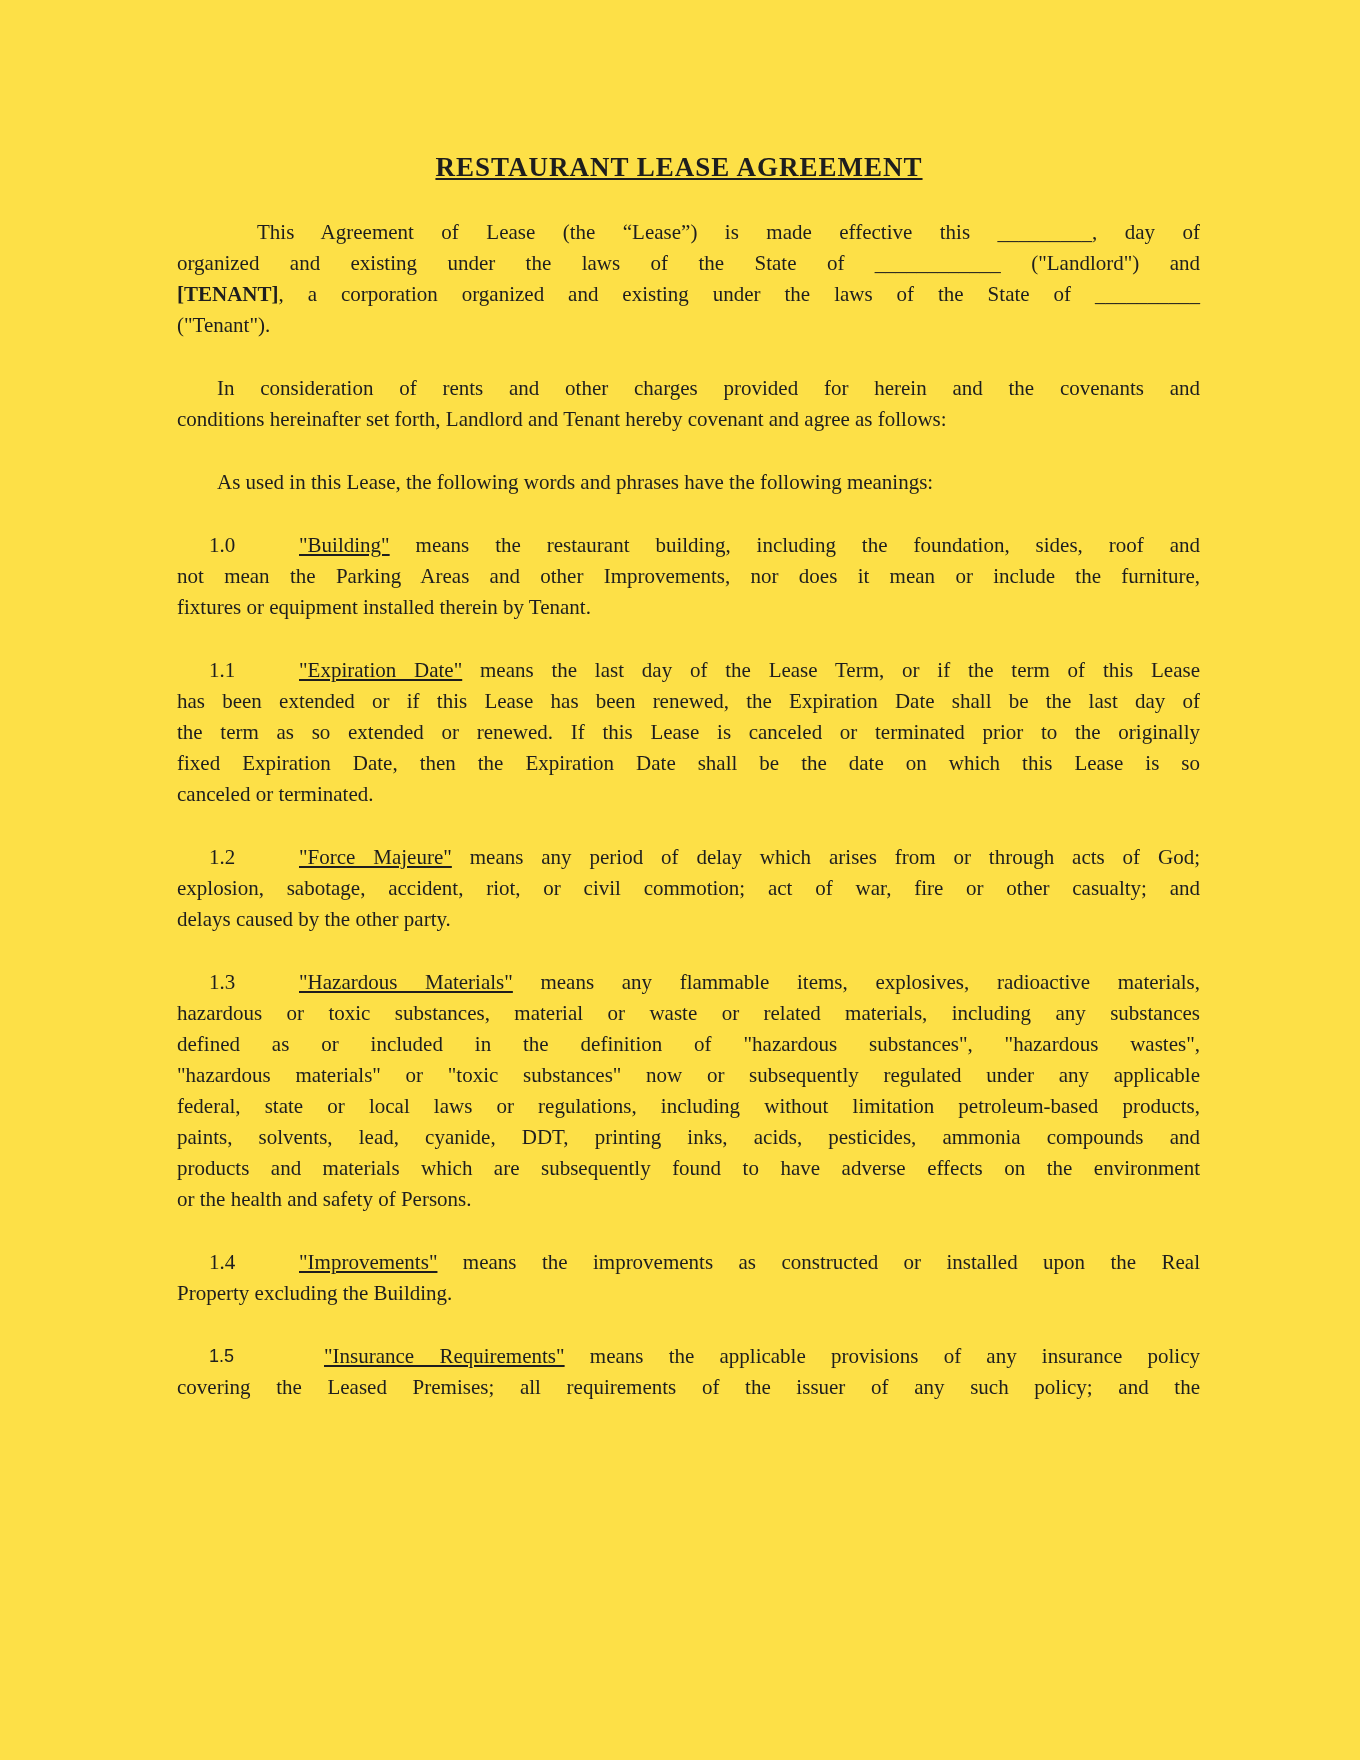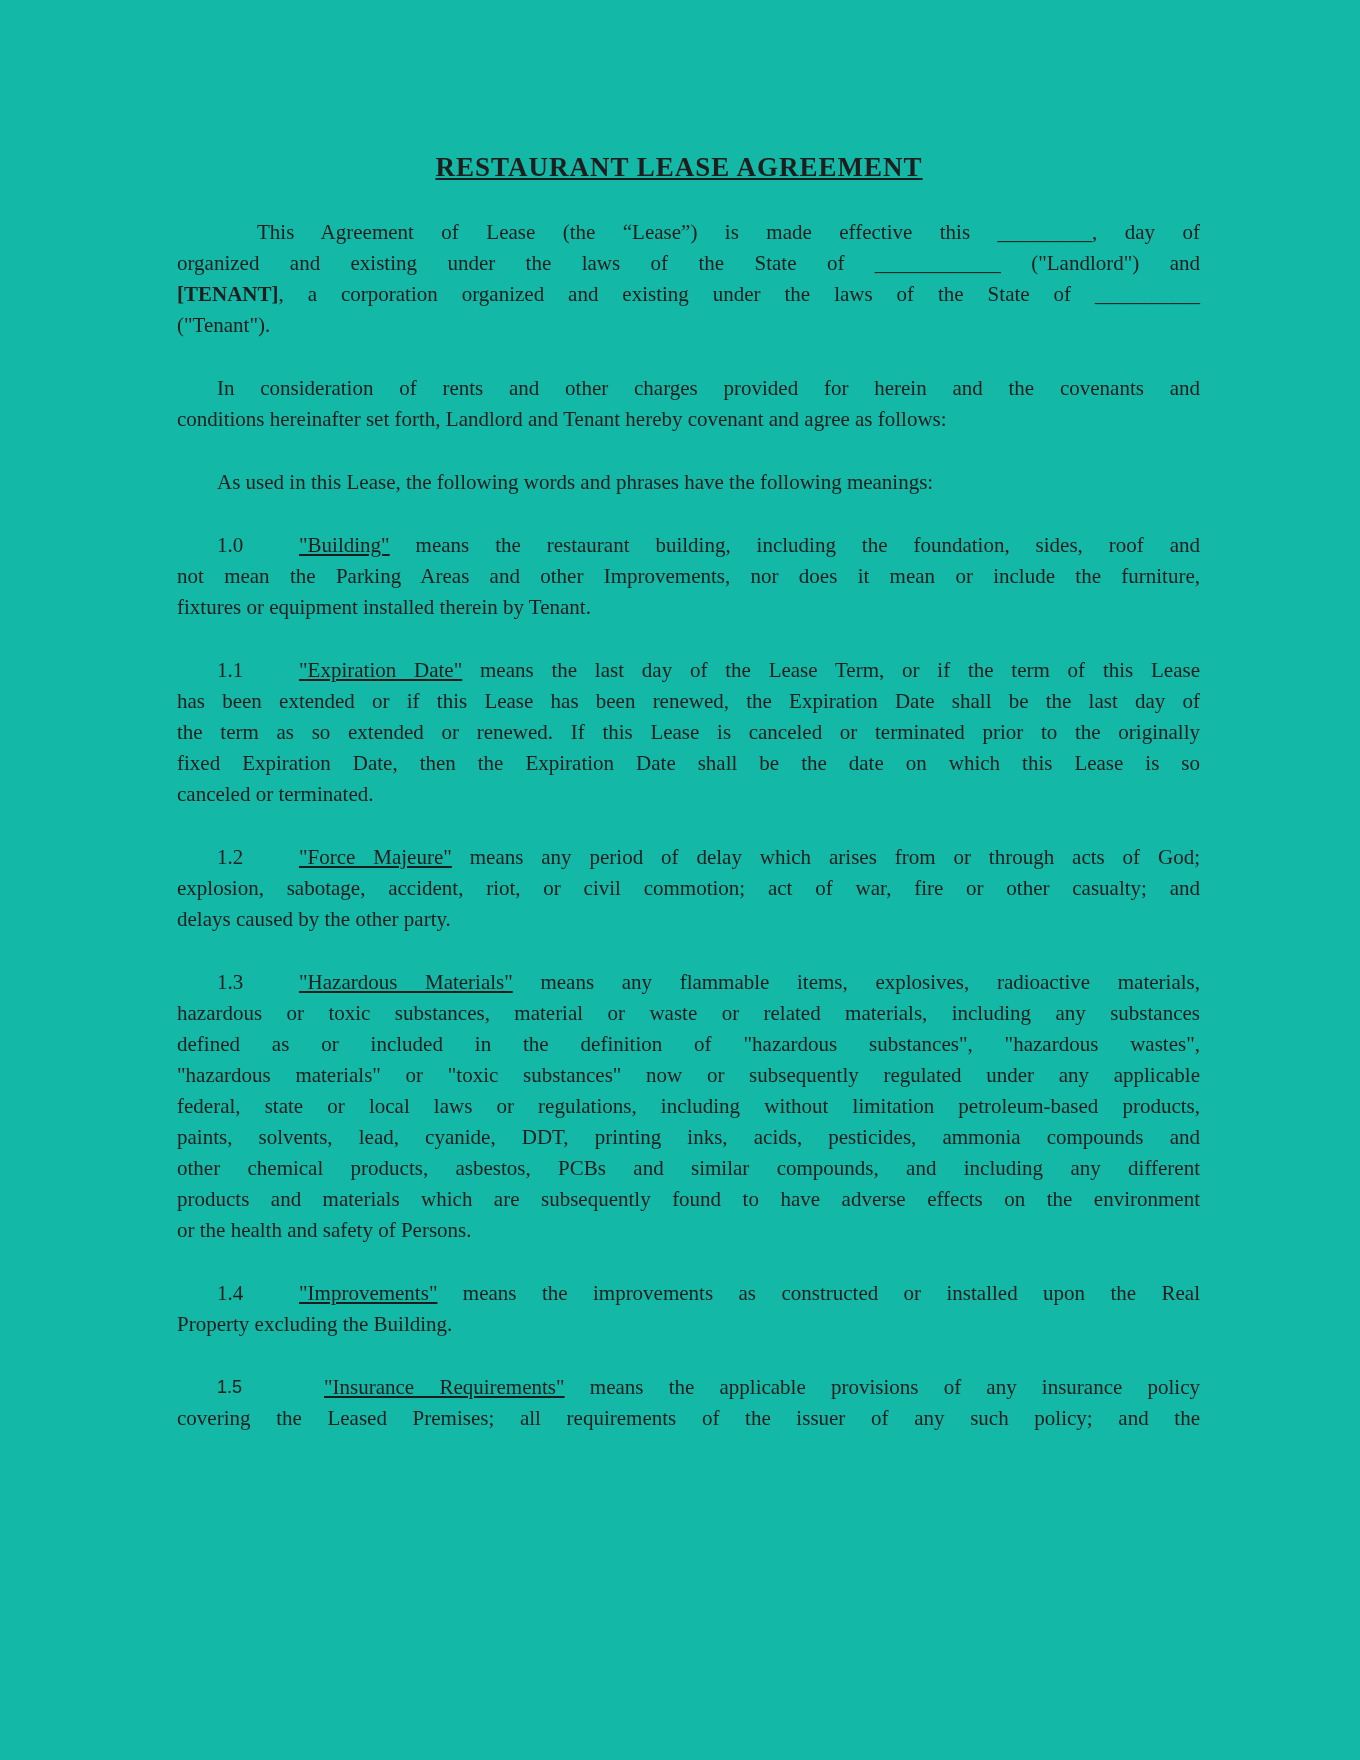--- a/index.html
+++ b/index.html
@@ -5,21 +5,21 @@
   html, body {
     margin: 0;
     padding: 0;
     background: #ffffff;
   }
   .page {
     position: relative;
     width: 1360px;
     height: 1760px;
     box-sizing: border-box;
-    background: #14b8a6;
+    background: #fde047;
     padding: 152px 160px 0 158px;
     font-family: "Liberation Serif", "DejaVu Serif", serif;
     font-size: 21px;
     line-height: 31px;
     color: #1e1e1e;
     overflow: hidden;
   }
   .heading {
     text-align: center;
     margin: 0 0 32px 0;
@@ -43,21 +43,21 @@
     text-align: justify;
     text-align-last: justify;
     margin-left: 19px;
   }
   .line.last {
     text-align: left;
     text-align-last: auto;
   }
   .secnum {
     position: absolute;
-    left: 40px;
+    left: 32px;
     top: 0;
   }
   .secnum.sans {
     font-family: "Liberation Sans", "DejaVu Sans", sans-serif;
     font-size: 18px;
   }
   .bold { font-weight: bold; }
   .uline { text-decoration: underline; }
 </style>
 </head>
@@ -95,21 +95,20 @@
       <div class="line"><span>explosion, sabotage, accident, riot, or civil commotion; act of war, fire or other casualty; and</span></div>
       <div class="line last"><span>delays caused by the other party.</span></div>
     </div>
     <div class="para">
       <div class="line" style="padding-left: 122px;"><span class="secnum">1.3</span><span class="uline">"Hazardous Materials"</span><span> means any flammable items, explosives, radioactive materials,</span></div>
       <div class="line"><span>hazardous or toxic substances, material or waste or related materials, including any substances</span></div>
       <div class="line"><span>defined as or included in the definition of "hazardous substances", "hazardous wastes",</span></div>
       <div class="line"><span>"hazardous materials" or "toxic substances" now or subsequently regulated under any applicable</span></div>
       <div class="line"><span>federal, state or local laws or regulations, including without limitation petroleum-based products,</span></div>
       <div class="line"><span>paints, solvents, lead, cyanide, DDT, printing inks, acids, pesticides, ammonia compounds and</span></div>
-      <div class="line"><span>other chemical products, asbestos, PCBs and similar compounds, and including any different</span></div>
       <div class="line"><span>products and materials which are subsequently found to have adverse effects on the environment</span></div>
       <div class="line last"><span>or the health and safety of Persons.</span></div>
     </div>
     <div class="para">
       <div class="line" style="padding-left: 122px;"><span class="secnum">1.4</span><span class="uline">"Improvements"</span><span> means the improvements as constructed or installed upon the Real</span></div>
       <div class="line last"><span>Property excluding the Building.</span></div>
     </div>
     <div class="para">
       <div class="line" style="padding-left: 147px;"><span class="secnum sans">1.5</span><span class="uline">"Insurance Requirements"</span><span> means the applicable provisions of any insurance policy</span></div>
       <div class="line"><span>covering the Leased Premises; all requirements of the issuer of any such policy; and the</span></div>

